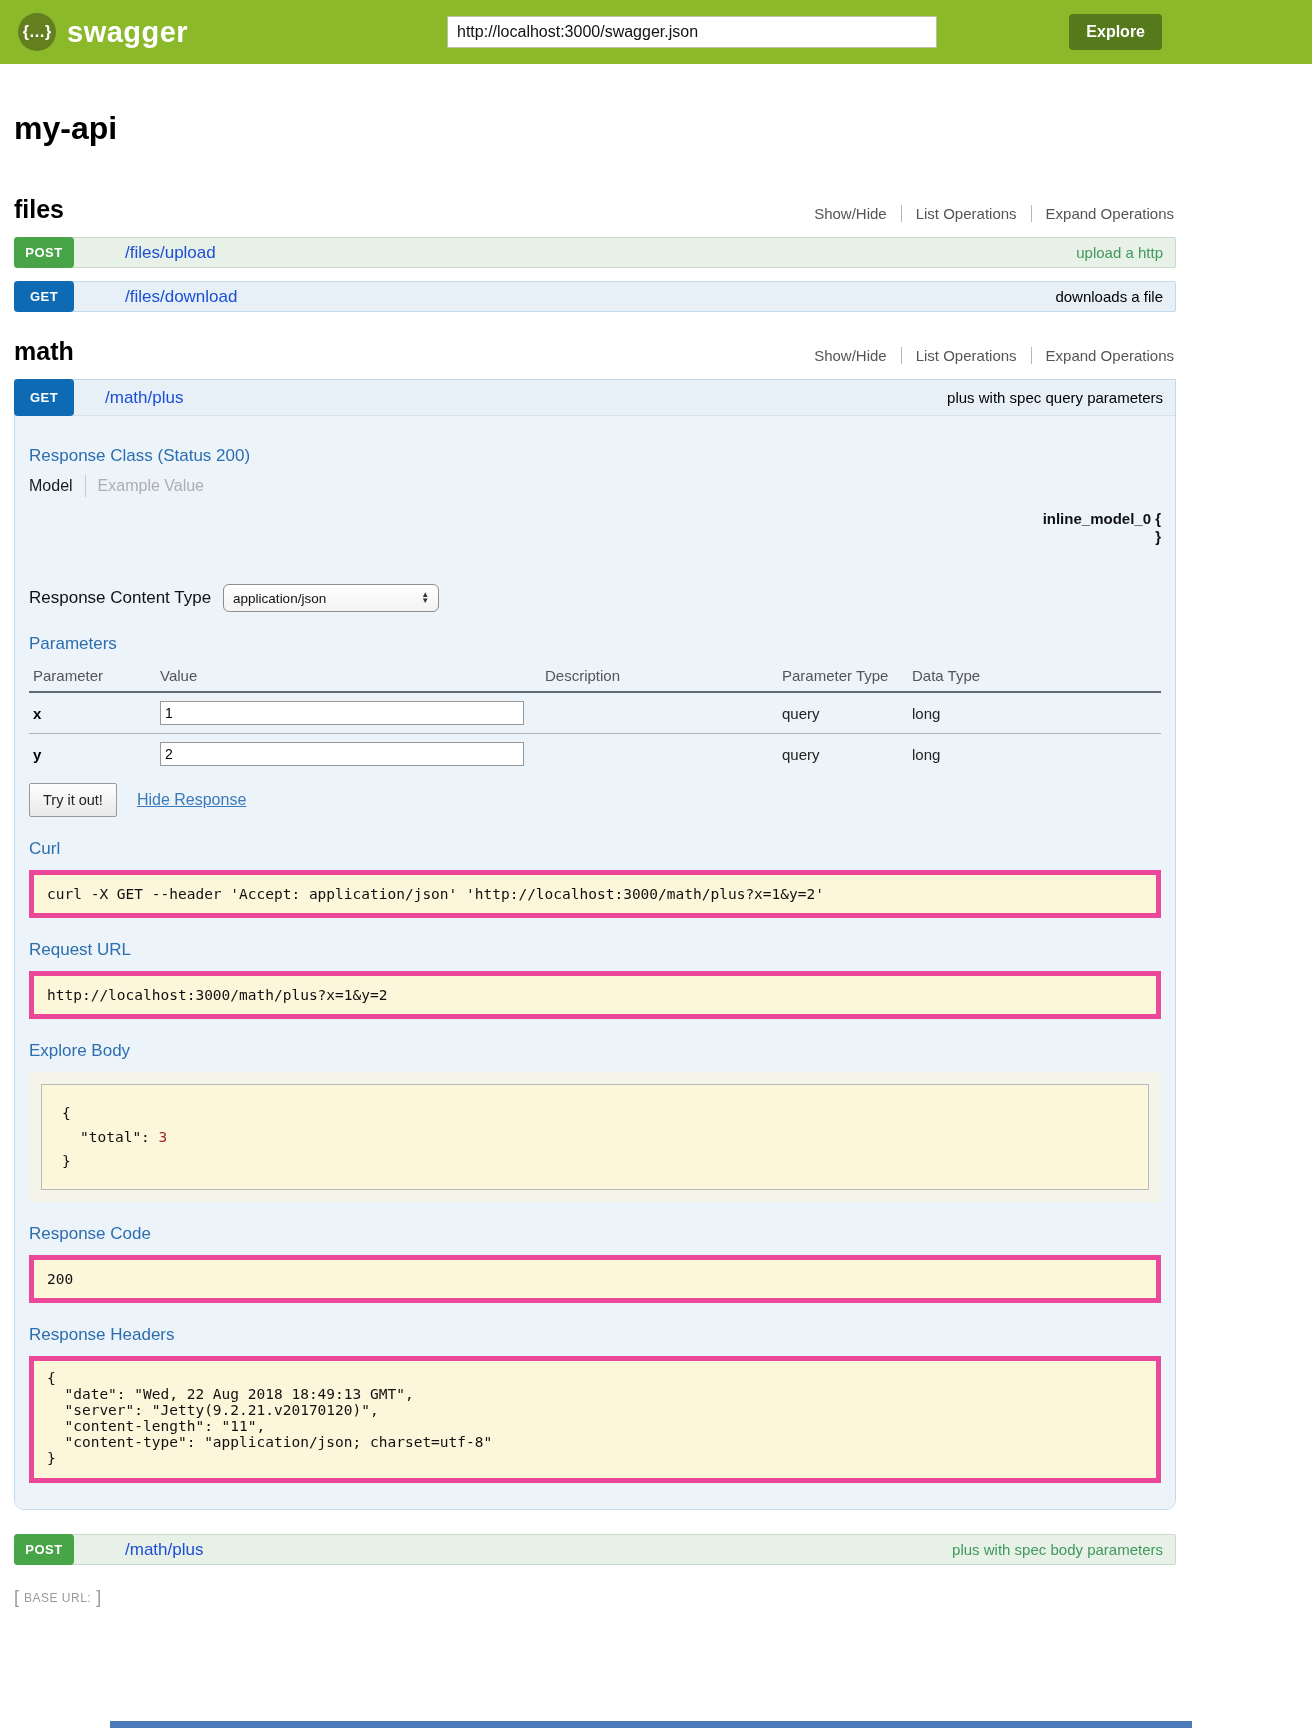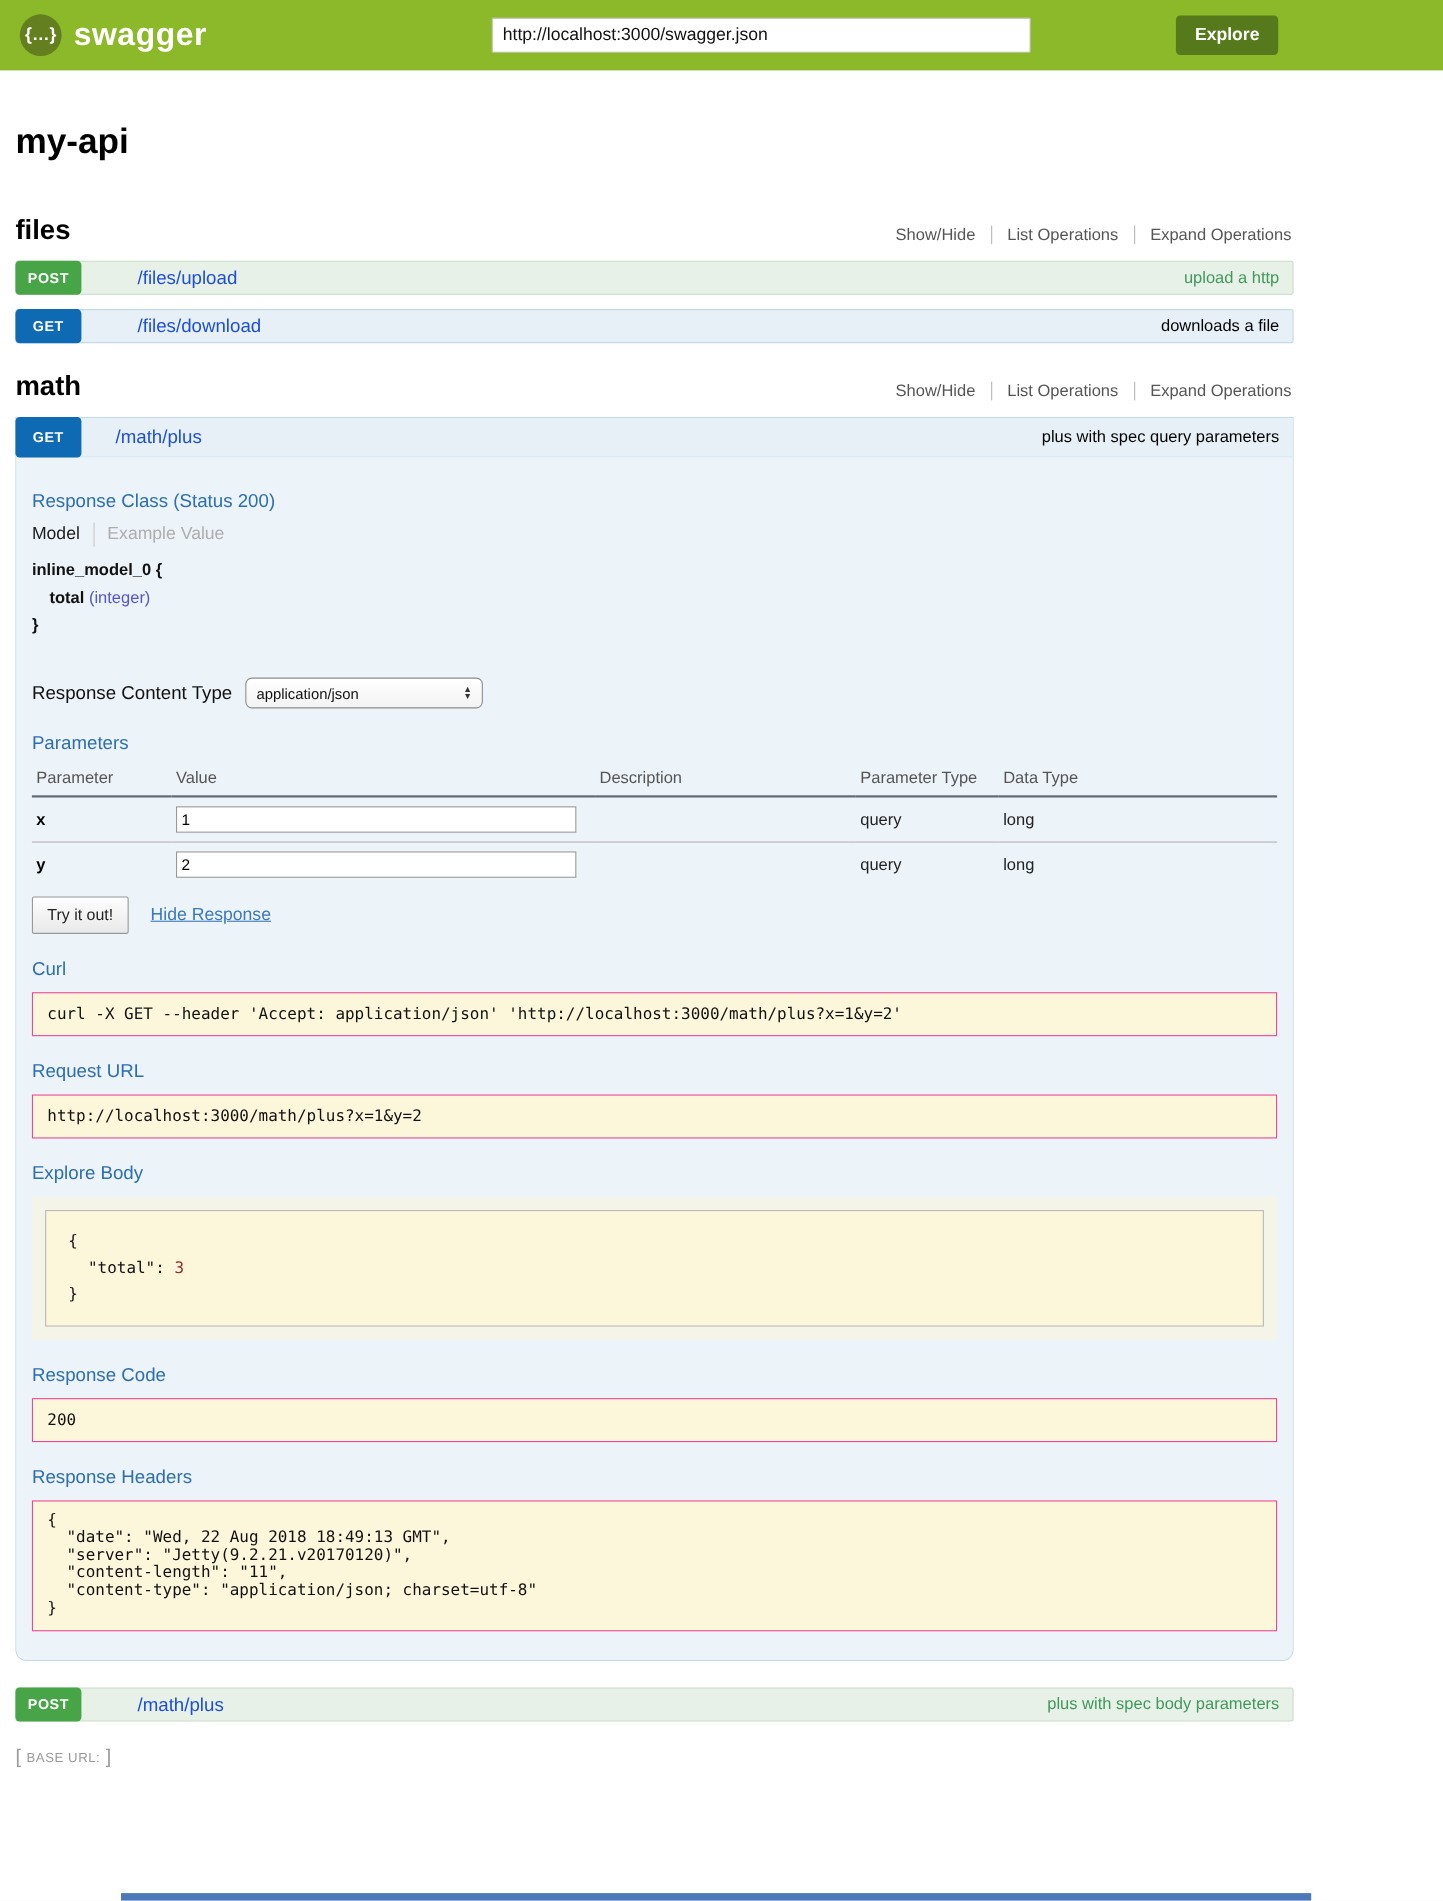--- a/index.html
+++ b/index.html
@@ -82,21 +82,21 @@
   .sec-heading { font-size: 17px; font-weight: normal; color: #2c6eaf; margin-top: 22px; }
   .sec-heading.first { margin-top: 16px; }
   
   .tabs { margin-top: 9px; display: flex; align-items: center; font-size: 16px; }
   .tab-active { color: #1a1a1a; text-decoration: none; }
   .tab-divider { width: 1px; height: 22px; background: #c9c9c9; margin: 0 12px; }
   .tab-inactive { color: #aeaeae; text-decoration: none; }
   
   .model-sig { margin-top: 13px; font-size: 15px; color: #111; }
   .model-sig .line { line-height: 18px; }
-  .model-open, .model-close, .prop-name { font-weight: bold; }
+  .model-open, .model-close, .prop-name { font-weight: bold; text-align: right; }
   .model-prop { margin: 7px 0 7px 16px; }
   .prop-type { color: #5555cc; }
   
   .rct-row { margin-top: 38px; display: flex; align-items: center; gap: 12px; font-size: 17px; color: #111; }
   .select {
     width: 216px; height: 28px;
     background: linear-gradient(#ffffff, #f3f3f3);
     border: 1px solid #8e8e8e; border-radius: 6px;
     display: flex; align-items: center; padding: 0 9px;
     font-size: 13.5px; color: #111; cursor: pointer;
@@ -123,21 +123,21 @@
   .tryout-btn {
     font-size: 14.5px; color: #222; padding: 8px 13px;
     background: linear-gradient(#fefefe, #e9e9e9);
     border: 1px solid #999; border-radius: 2px; cursor: pointer;
     font-family: "Liberation Sans", sans-serif;
   }
   .hide-response { font-size: 16px; color: #3a79bb; text-decoration: underline; }
   
   .codebox {
     margin-top: 11px;
-    background: #fcf6db; border: 1px solid #ec4899;
+    background: #fcf6db; border: 5px solid #ec4899;
     padding: 11px 13px;
     font-family: "DejaVu Sans Mono", monospace;
     font-size: 14.5px; color: #111; white-space: pre;
     overflow: hidden;
   }
   .rb-outer { margin-top: 11px; background: rgba(252,246,219,0.55); padding: 12px; }
   .rb-inner {
     border: 1px solid #b9b9b9; background: #fcf6db;
     padding: 16px 20px; min-height: 100px;
     font-family: "DejaVu Sans Mono", monospace; font-size: 14.5px; color: #111;
@@ -213,24 +213,20 @@
       <div class="sec-heading first">Response Class (Status 200)</div>
 
       <div class="tabs">
         <a class="tab-active">Model</a>
         <span class="tab-divider"></span>
         <a class="tab-inactive">Example Value</a>
       </div>
 
       <div class="model-sig">
         <div class="line model-open">inline_model_0 {</div>
-        <div class="line model-prop">
-          <span class="prop-name">total</span>
-          <span class="prop-type">(integer)</span>
-        </div>
         <div class="line model-close">}</div>
       </div>
 
       <div class="rct-row">
         <span>Response Content Type</span>
         <div class="select">
           <span>application/json</span>
           <span class="arrows">
             <span>▲</span>
             <span>▼</span>

